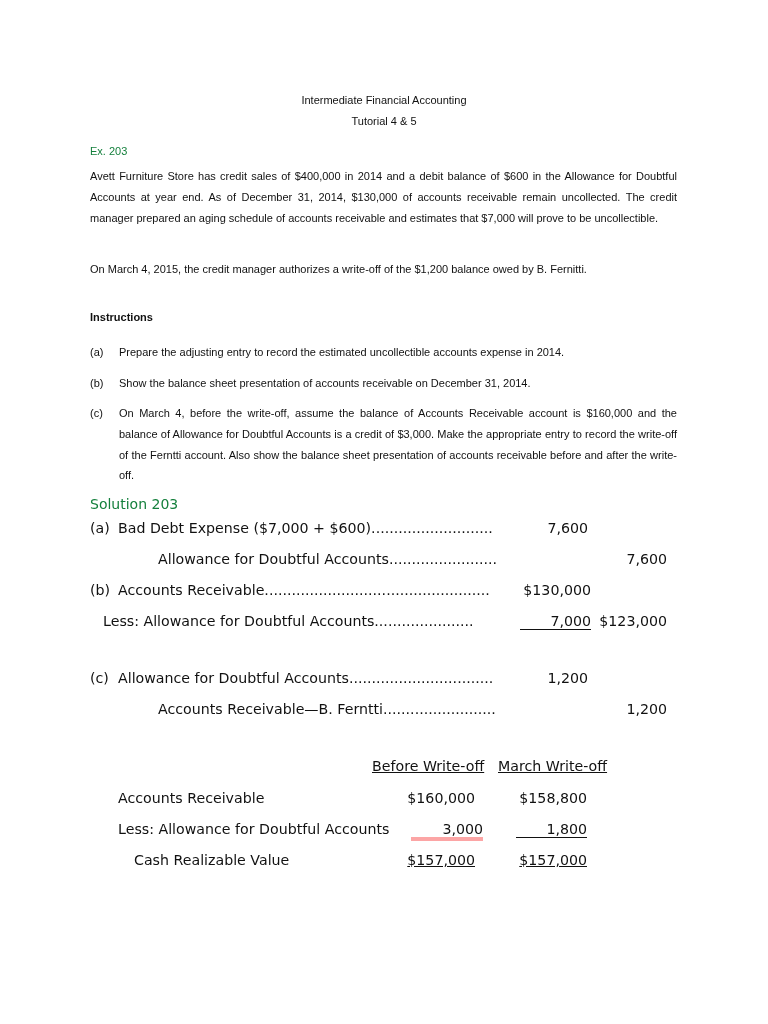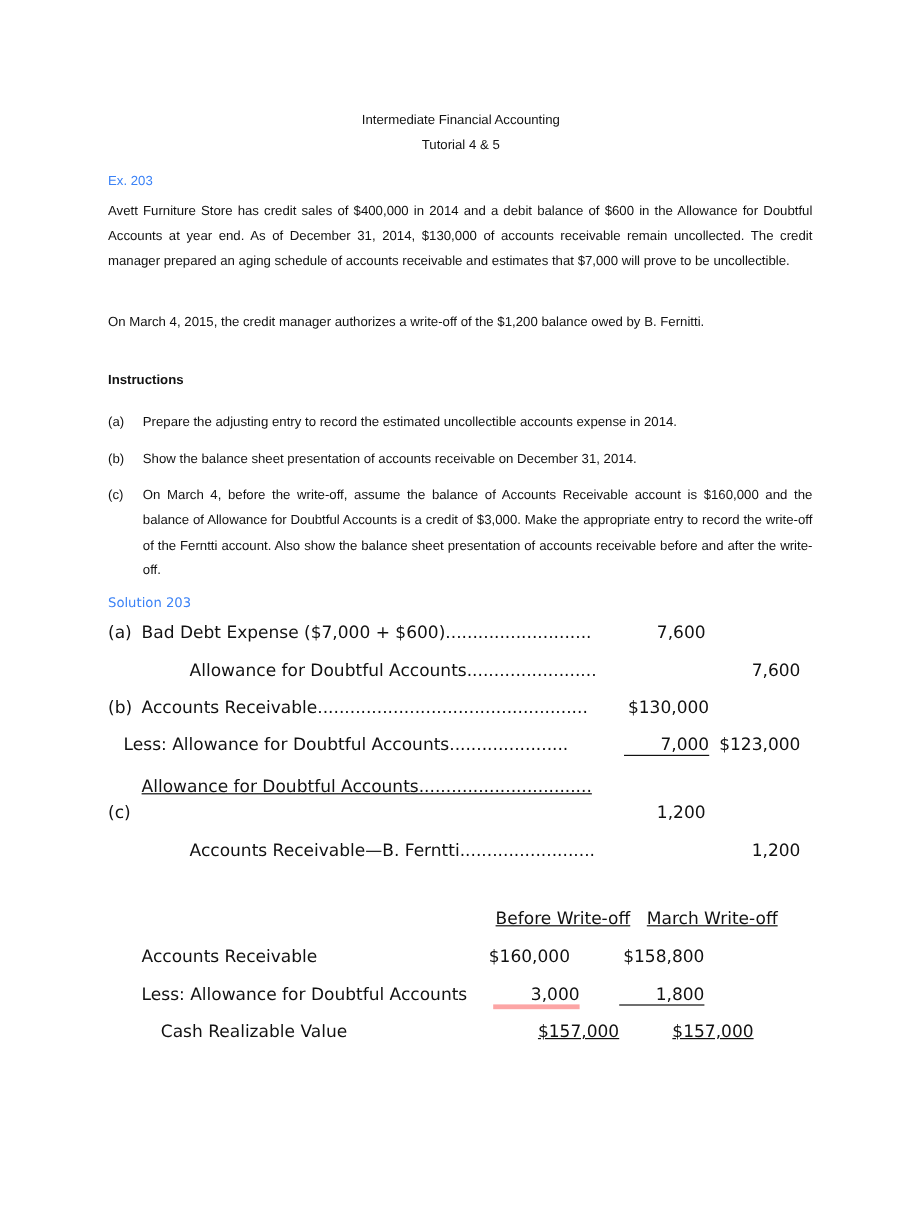--- a/index.html
+++ b/index.html
@@ -1,27 +1,27 @@
 <!DOCTYPE html>
 <html><head>
   <meta charset="utf-8">
   <style>
     html, body { margin: 0; padding: 0; background: #ffffff; }
     body { width: 768px; height: 1024px; position: relative; overflow: hidden; color: #111; }
     .serif { font-family: Liberation Sans, sans-serif; font-size: 11px; }
     .sans { font-family: "DejaVu Sans", sans-serif; font-size: 14.2px; }
     .abs { position: absolute; white-space: nowrap; }
     .center { position: absolute; left: 0; width: 768px; text-align: center; }
-    .blue { color: #3b82f6; }
+    .blue { color: #15803d; }
     .para { position: absolute; left: 90px; width: 587px; text-align: justify; line-height: 20.8px; white-space: normal; }
     .item { position: absolute; left: 90px; width: 587px; line-height: 20.8px; }
     .item .lbl { position: absolute; left: 0; top: 0; }
     .item .txt { margin-left: 29px; text-align: justify; display: block; }
     .r { text-align: right; }
-    .u { text-decoration: underline; margin-left: 41px; }
+    .u { text-decoration: underline; }
   </style>
 </head>
 <body>
 
 <div class="center serif" style="top:94px;">Intermediate Financial Accounting</div>
 <div class="center serif" style="top:115px;">Tutorial 4 &amp; 5</div>
 
 <div class="abs serif blue" style="left:90px; top:145px;">Ex. 203</div>
 <div class="para serif" style="top:166px;">Avett Furniture Store has credit sales of $400,000 in 2014 and a debit balance of $600 in the Allowance for Doubtful Accounts at year end. As of December 31, 2014, $130,000 of accounts receivable remain uncollected. The credit manager prepared an aging schedule of accounts receivable and estimates that $7,000 will prove to be uncollectible.</div>
 <div class="para serif" style="top:259px;">On March 4, 2015, the credit manager authorizes a write-off of the $1,200 balance owed by B. Fernitti.</div>
@@ -33,37 +33,37 @@
 </div>
 <div class="item serif" style="top:373px;">
   <span class="lbl">(b)</span>
   <span class="txt">Show the balance sheet presentation of accounts receivable on December 31, 2014.</span>
 </div>
 <div class="item serif" style="top:403px;">
   <span class="lbl">(c)</span>
   <span class="txt">On March 4, before the write-off, assume the balance of Accounts Receivable account is $160,000 and the balance of Allowance for Doubtful Accounts is a credit of $3,000. Make the appropriate entry to record the write-off of the Ferntti account. Also show the balance sheet presentation of accounts receivable before and after the write-off.</span>
 </div>
 
-<div class="abs sans blue" style="left:90px; top:496px; font-size:11px;">Solution 203</div>
+<div class="abs sans blue" style="left:90px; top:496px; font-size:14px;">Solution 203</div>
 
 <div class="abs sans" style="left:90px; top:520px;">(a)</div>
 <div class="abs sans" style="left:118px; top:520px;">Bad Debt Expense ($7,000 + $600)...........................</div>
 <div class="abs sans r" style="left:520px; width:68px; top:520px;">7,600</div>
 <div class="abs sans" style="left:158px; top:551px;">Allowance for Doubtful Accounts........................</div>
 <div class="abs sans r" style="left:600px; width:67px; top:551px;">7,600</div>
 
 <div class="abs sans" style="left:90px; top:582px;">(b)</div>
 <div class="abs sans" style="left:118px; top:582px;">Accounts Receivable..................................................</div>
 <div class="abs sans r" style="left:510px; width:81px; top:582px;">$130,000</div>
 <div class="abs sans" style="left:103px; top:613px;">Less:  Allowance for Doubtful Accounts......................</div>
 <div class="abs sans r" style="left:520px; width:71px; top:613px; border-bottom:1px solid #111; line-height:16px;">7,000</div>
 <div class="abs sans r" style="left:594px; width:73px; top:613px;">$123,000</div>
 
 <div class="abs sans" style="left:90px; top:670px;">(c)</div>
-<div class="abs sans" style="left:118px; top:648px;text-decoration:underline;">Allowance for Doubtful Accounts................................</div>
+<div class="abs sans" style="left:118px; top:670px;">Allowance for Doubtful Accounts................................</div>
 <div class="abs sans r" style="left:520px; width:68px; top:670px;">1,200</div>
 <div class="abs sans" style="left:158px; top:701px;">Accounts Receivable—B. Ferntti.........................</div>
 <div class="abs sans r" style="left:600px; width:67px; top:701px;">1,200</div>
 
 <div class="abs sans u" style="left:372px; top:758px;">Before Write-off</div>
 <div class="abs sans u" style="left:498px; top:758px;">March Write-off</div>
 
 <div class="abs sans" style="left:118px; top:790px;">Accounts Receivable</div>
 <div class="abs sans r" style="left:390px; width:85px; top:790px;">$160,000</div>
 <div class="abs sans r" style="left:500px; width:87px; top:790px;">$158,800</div>

